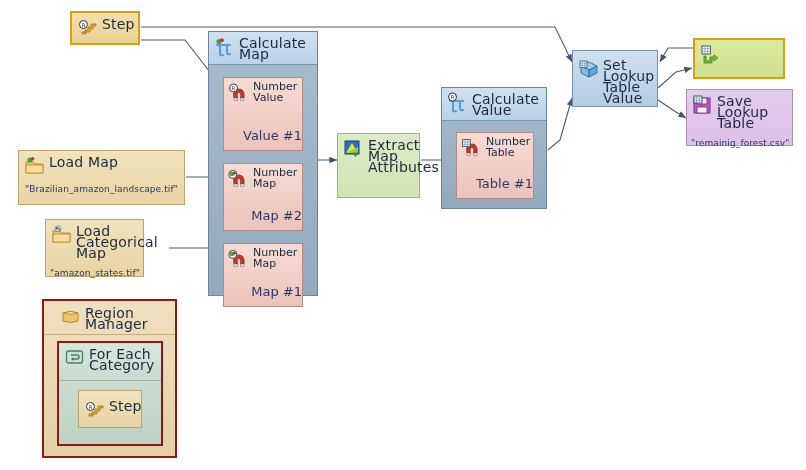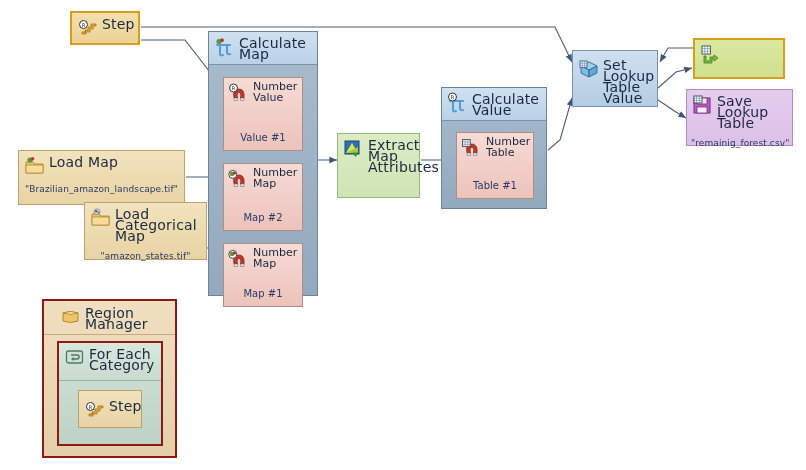--- a/index.html
+++ b/index.html
@@ -21,21 +21,21 @@
   .skin-purple{background:linear-gradient(180deg,#e4cdec 0%,#dcc0e8 100%);border:1px solid #b08cc0;}
   .skin-blue{background:linear-gradient(180deg,#cfe0ef 0%,#b4cde3 100%);border:1px solid #7592ad;}
 
   
   .container-node{background:linear-gradient(180deg,#a8bccd 0%,#93a9bd 100%);border:1px solid #6d8399;}
   .container-node > .chdr{background:linear-gradient(180deg,#cfe1f0 0%,#b9d2e7 100%);border-bottom:1px solid #7b93a8;}
   .container-body{position:relative;}
 
   .port{position:absolute;box-sizing:border-box;background:linear-gradient(180deg,#f6dbd5 0%,#ecc3bb 100%);border:1px solid #b08c86;}
   .port .lbl{font-size:11px;color:#1b2940;line-height:10.5px;}
-  .port .sub{position:absolute;left:0;right:0;bottom:7px;text-align:center;font-size:10px;color:#2a3a66;}
+  .port .sub{position:absolute;left:0;right:0;bottom:7px;text-align:right;font-size:13px;color:#2a3a66;}
 
   
   .rm{background:linear-gradient(180deg,#f0dfc0 0%,#e4cfa8 100%);border:2px solid #8f1a15;}
   .rm-sep{height:1px;background:#c3ab80;}
   .foreach{background:linear-gradient(180deg,#d3e3d8 0%,#bdd2c4 100%);border:2px solid #8f1a15;}
   .fe-hdr{background:linear-gradient(180deg,#d8e8dd 0%,#c8dbce 100%);border-bottom:1px solid #9ab3a4;}
 
   
   .ico svg{display:block;}
 </style>
@@ -159,21 +159,21 @@
           <path d="M2 10 h17 v8 h-17 z" fill="#f7dc9a" stroke="#a8801f" stroke-width=".7"></path>
           <circle cx="6" cy="5" r="2.6" fill="#4f9b3e"></circle>
           <circle cx="8.6" cy="3.8" r="1.8" fill="#c0392b"></circle>
         </svg>
       </span>
       <span class="ttl">Load Map</span>
     </div>
     <div class="fileline">"Brazilian_amazon_landscape.tif"</div>
   </div>
 
-  <div class="node skin-tan" style="left:45px;top:202px;width:123px;height:58px;margin-left:39px;">
+  <div class="node skin-tan" style="left:45px;top:219px;width:99px;height:58px;">
     <div class="hdr">
       <span class="ico">
         <svg width="21" height="21" viewBox="0 0 21 21">
           <path d="M2 7 h7 l2 2 h8 v9 h-17 z" fill="#f0c56a" stroke="#a8801f" stroke-width=".8"></path>
           <path d="M2 10 h17 v8 h-17 z" fill="#f7dc9a" stroke="#a8801f" stroke-width=".7"></path>
           <circle cx="7" cy="4.8" r="3" fill="#cfe2f3" stroke="#5b7fa5" stroke-width=".7"></circle>
           <circle cx="6.2" cy="4.2" r="1.3" fill="#c0392b"></circle>
           <circle cx="8.4" cy="5.6" r="1.1" fill="#4f9b3e"></circle>
         </svg>
       </span>

